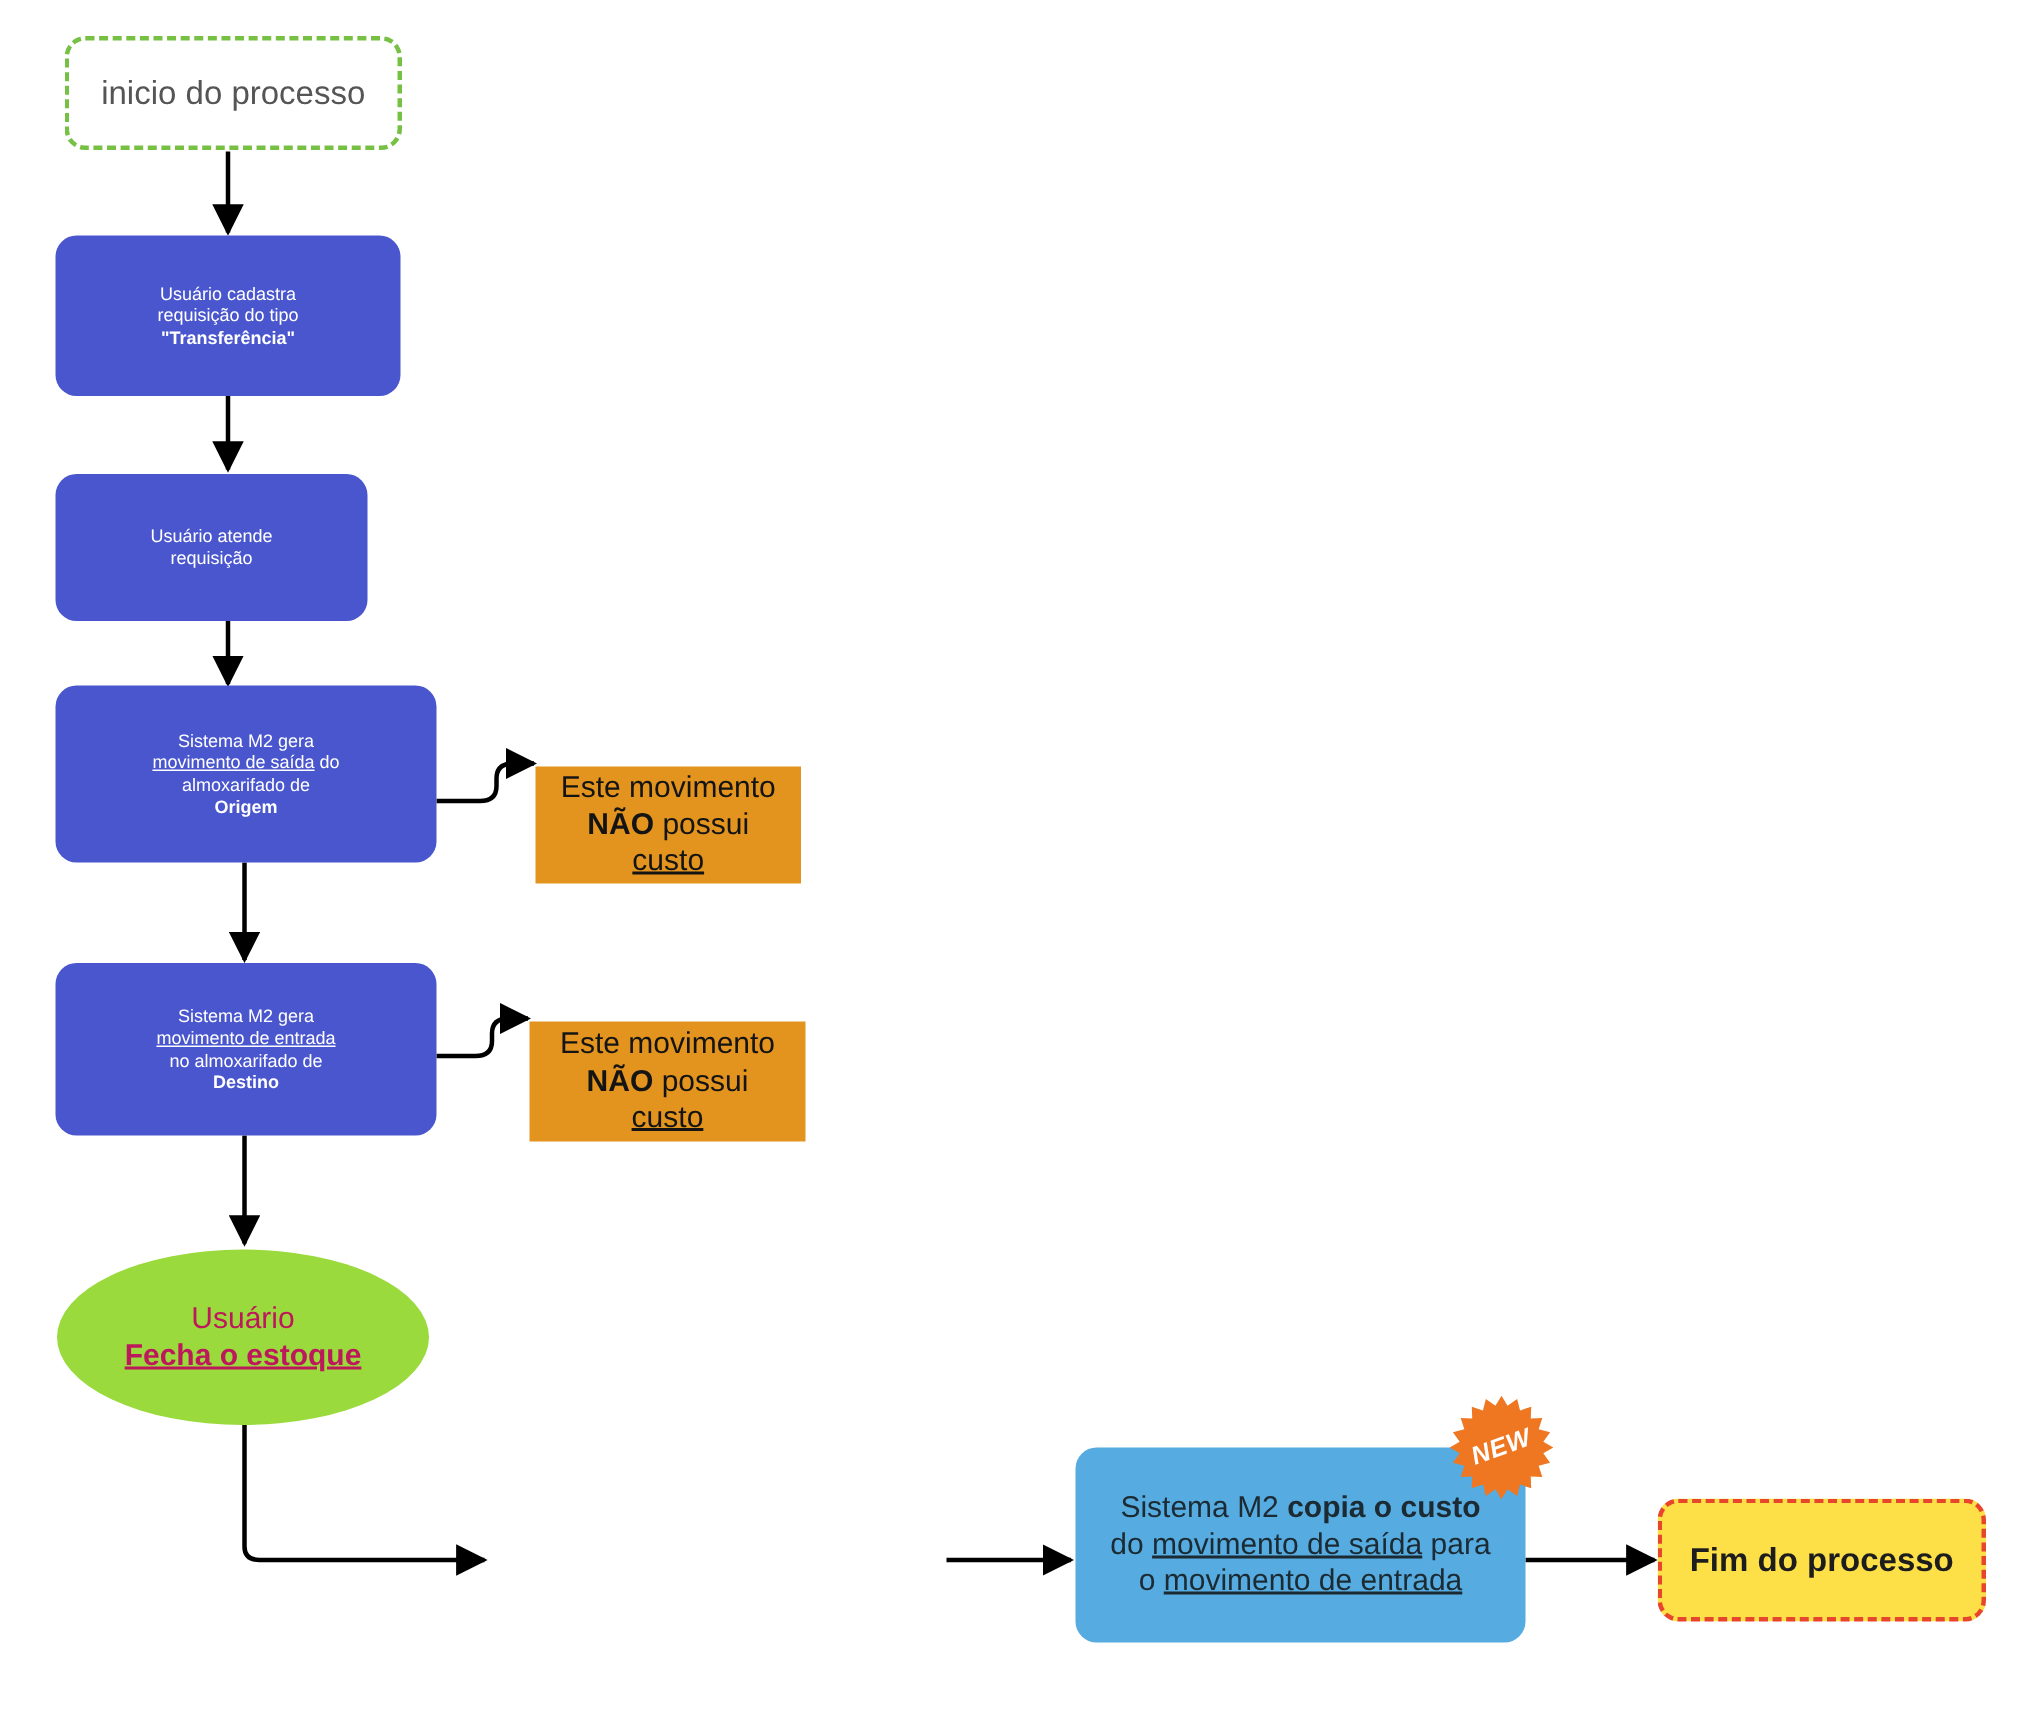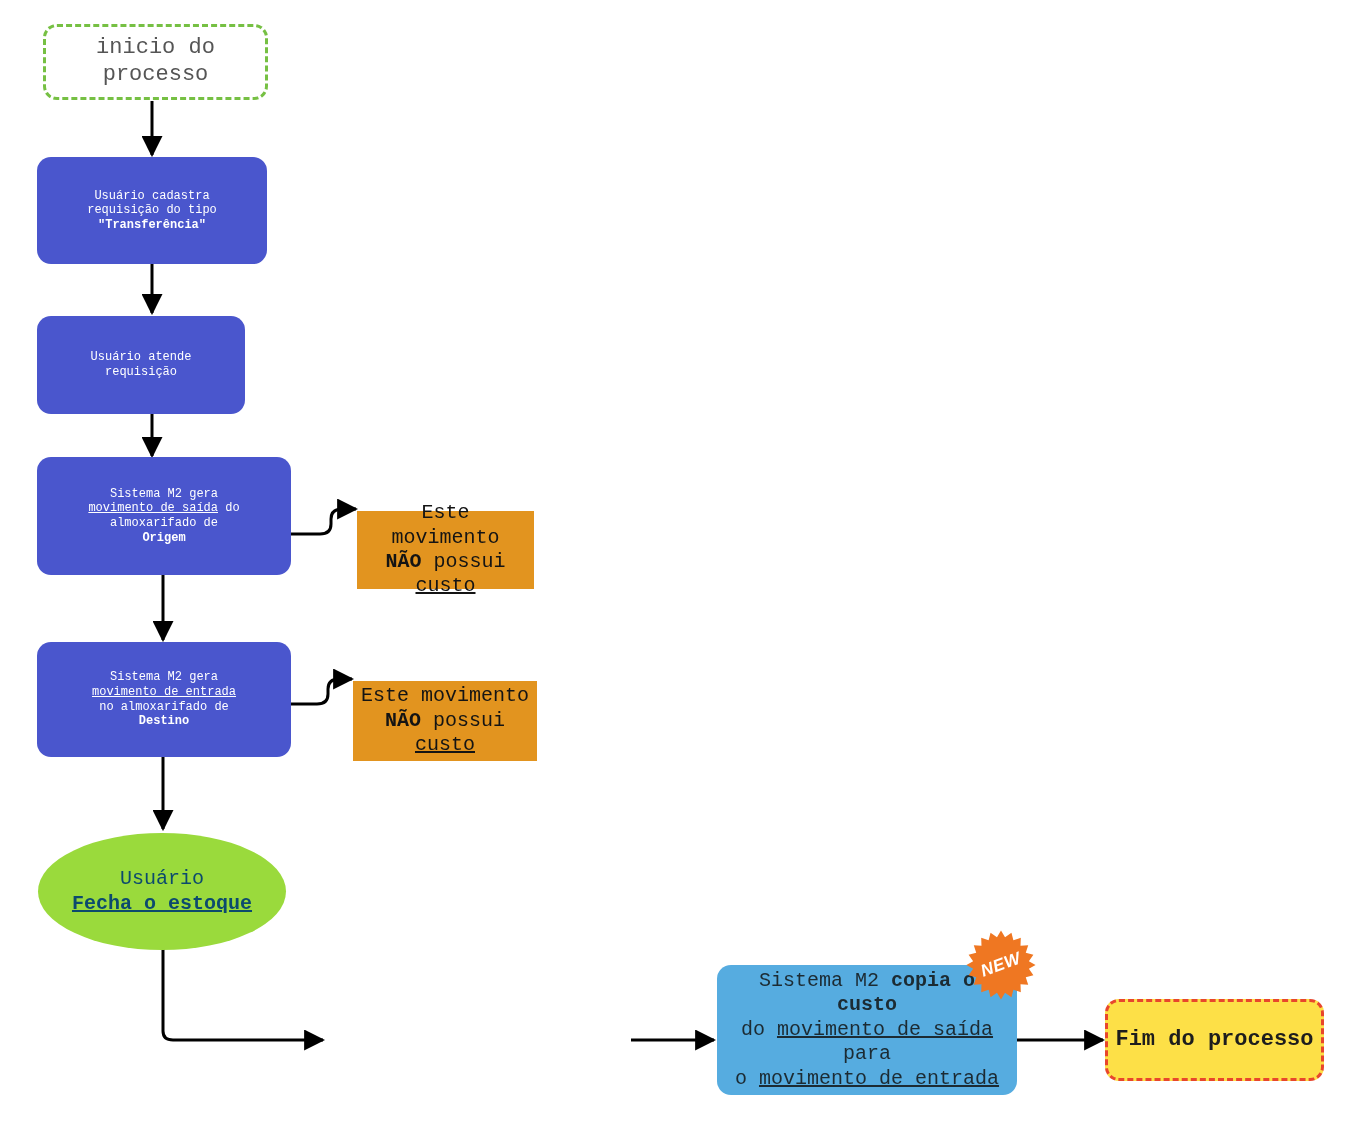--- a/index.html
+++ b/index.html
@@ -2,21 +2,21 @@
 <html><head>
 <meta charset="utf-8">
 <style>
   html,body{margin:0;padding:0;background:#ffffff;}
   body{width:1362px;height:1146px;position:relative;overflow:hidden;
        font-family:"Liberation Sans","DejaVu Sans",sans-serif;}
   #canvas{position:absolute;left:0;top:0;width:1362px;height:1146px;}
 
   .node{position:absolute;box-sizing:border-box;display:flex;
         align-items:center;justify-content:center;text-align:center;
-        line-height:1.22;font-family:Liberation Mono, monospace;}
+        line-height:1.22;}
 
   
   .start-node{border:3px dashed #76c043;border-radius:14px;
       color:#555555;font-size:22px;padding:4px 10px;background:#fff;}
 
   
   .end-node{border:3px dashed #e8462c;border-radius:14px;
       color:#1d1d1d;font-size:22px;font-weight:bold;background:#fde047;}
 
   
@@ -24,21 +24,21 @@
       font-size:12px;padding:6px 10px;}
 
   
   .proc-blue{background:#56ace0;border-radius:14px;color:#1c2b33;
       font-size:20px;padding:6px 12px;}
 
   
   .note-orange{background:#e2941f;color:#141414;font-size:20px;padding:4px 6px;margin-top:33px;}
 
   
-  .ellipse-green{background:#9ada3c;border-radius:50%;color:#0c4a6e;
+  .ellipse-green{background:#9ada3c;border-radius:50%;color:#be185d;
       font-size:20px;}
 
   .u{text-decoration:underline;}
   .b{font-weight:bold;}
   .bu{font-weight:bold;text-decoration:underline;}
 
   svg.edges{position:absolute;left:0;top:0;width:1362px;height:1146px;
             pointer-events:none;}
 
   

